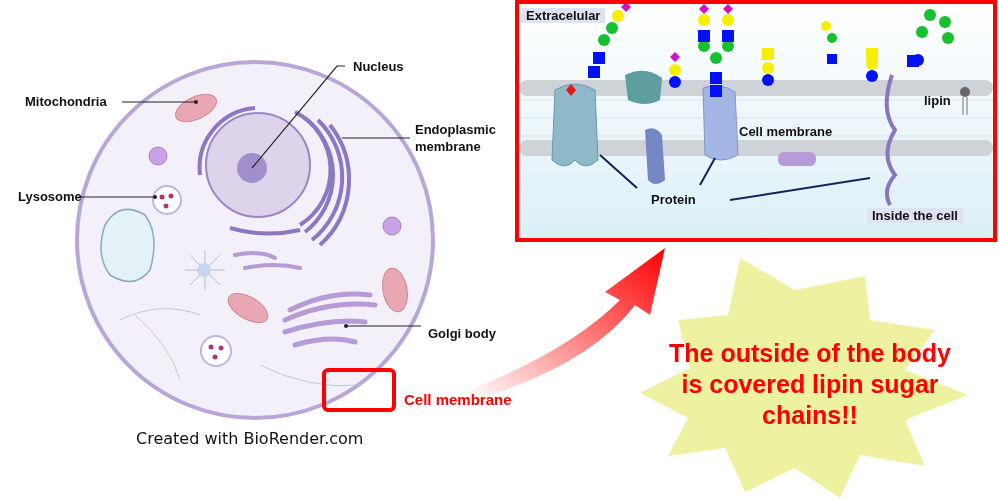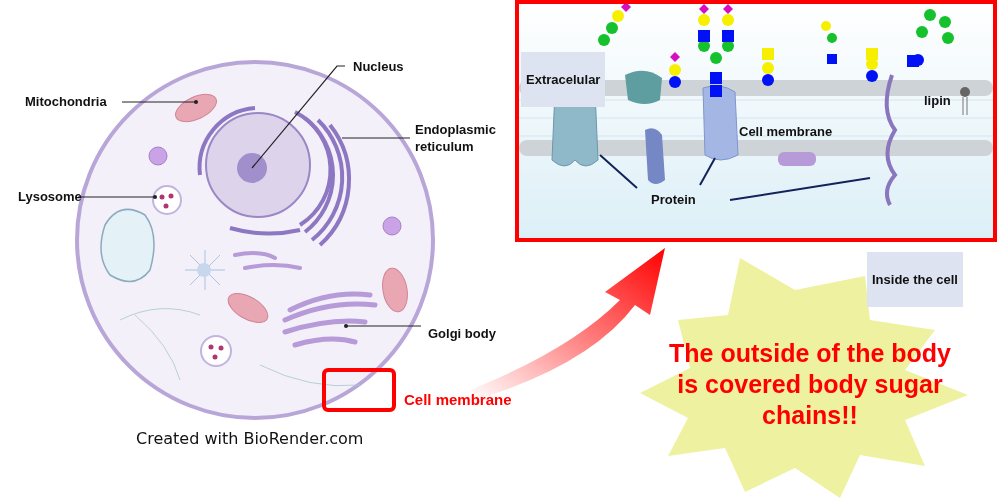--- a/index.html
+++ b/index.html
@@ -1,21 +1,21 @@
 <!DOCTYPE html>
 <html><head>
 <meta charset="utf-8">
 <style>
   html,body{margin:0;padding:0;background:#fff;}
   #stage{position:relative;width:999px;height:501px;overflow:hidden;background:#fff;font-family:"Liberation Sans",sans-serif;}
   svg{position:absolute;left:0;top:0;}
   .lbl{position:absolute;font-family:"Liberation Sans",sans-serif;font-weight:bold;font-size:13px;color:#111;white-space:nowrap;}
   .red{color:#ff0000;}
   .credit{position:absolute;left:136px;top:429px;font-family:"DejaVu Sans",sans-serif;font-size:16px;color:#111;}
-  .tag{position:absolute;background:#dde3f0;padding:20px 5px;font-weight:bold;font-size:13px;color:#111;font-family:"Liberation Sans",sans-serif;margin-top:44px;}
+  .tag{position:absolute;background:#dde3f0;padding:0 5px;font-weight:bold;font-size:13px;color:#111;font-family:"Liberation Sans",sans-serif;}
   .callout{position:absolute;left:650px;top:338px;width:320px;text-align:center;font-weight:bold;font-size:25px;line-height:31px;color:#ff0000;font-family:"Liberation Sans",sans-serif;}
 </style>
 </head>
 <body>
 
 <div id="stage">
 <svg width="999" height="501" viewBox="0 0 999 501">
   <defs>
     <linearGradient id="arrowGrad" x1="0" y1="1" x2="1" y2="0">
       <stop offset="0" stop-color="#ffffff"></stop>
@@ -170,30 +170,30 @@
     </g>
     <rect x="517" y="2" width="478" height="238" fill="none" stroke="#ff0000" stroke-width="4"></rect>
   </g>
 
   <polygon fill="#eef2a0" points="740,258 795,290 865,276 870,320 935,330 905,370 968,395 905,420 925,466 860,455 840,498 795,468 745,492 725,448 668,456 688,418 640,393 690,368 678,320 728,315"></polygon>
 </svg>
 
 <div class="lbl" style="left:353px;top:59px;">Nucleus</div>
 <div class="lbl" style="left:25px;top:94px;">Mitochondria</div>
 <div class="lbl" style="left:415px;top:122px;">Endoplasmic</div>
-<div class="lbl" style="left:415px;top:139px;">reticulum</div>
+<div class="lbl" style="left:415px;top:139px;">membrane</div>
 <div class="lbl" style="left:18px;top:189px;">Lysosome</div>
 <div class="lbl" style="left:428px;top:326px;">Golgi body</div>
 <div class="lbl red" style="left:404px;top:391px;font-size:15px;">Cell membrane</div>
 <div class="credit">Created with BioRender.com</div>
 
 <div class="tag" style="left:521px;top:8px;">Extracelular</div>
 <div class="lbl" style="left:739px;top:124px;">Cell membrane</div>
 <div class="lbl" style="left:924px;top:93px;">lipin</div>
 <div class="lbl" style="left:651px;top:192px;">Protein</div>
 <div class="tag" style="left:867px;top:208px;text-align:right;">Inside the cell</div>
 
 <div class="callout">
   <div>The outside of the body</div>
-  <div>is covered body sugar</div>
+  <div>is covered lipin sugar</div>
   <div>chains!!</div>
 </div>
 </div>
 
 </body></html>

